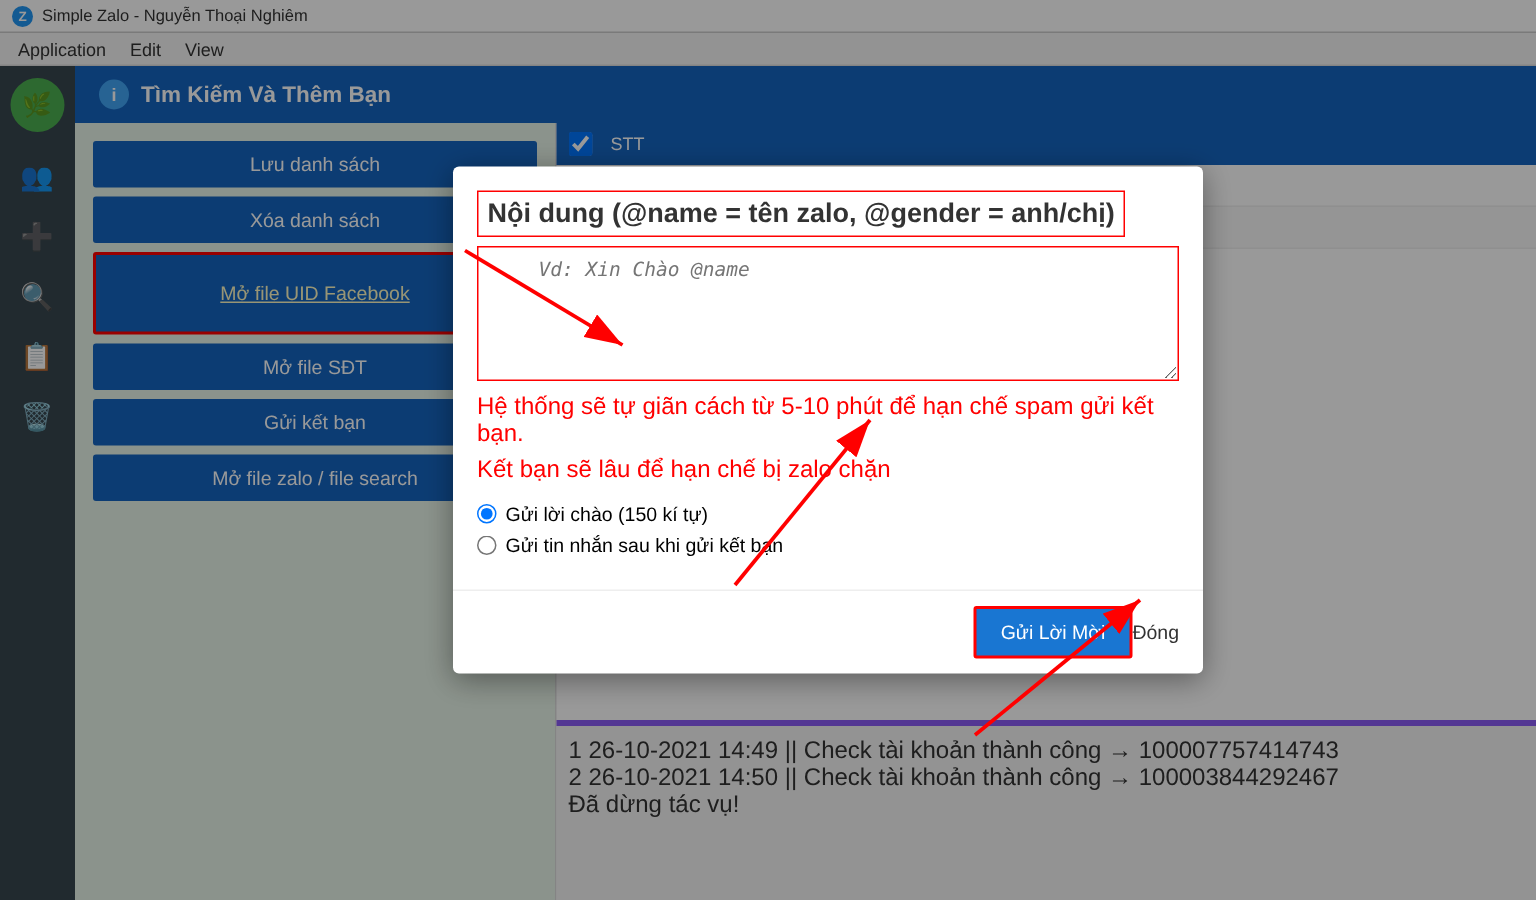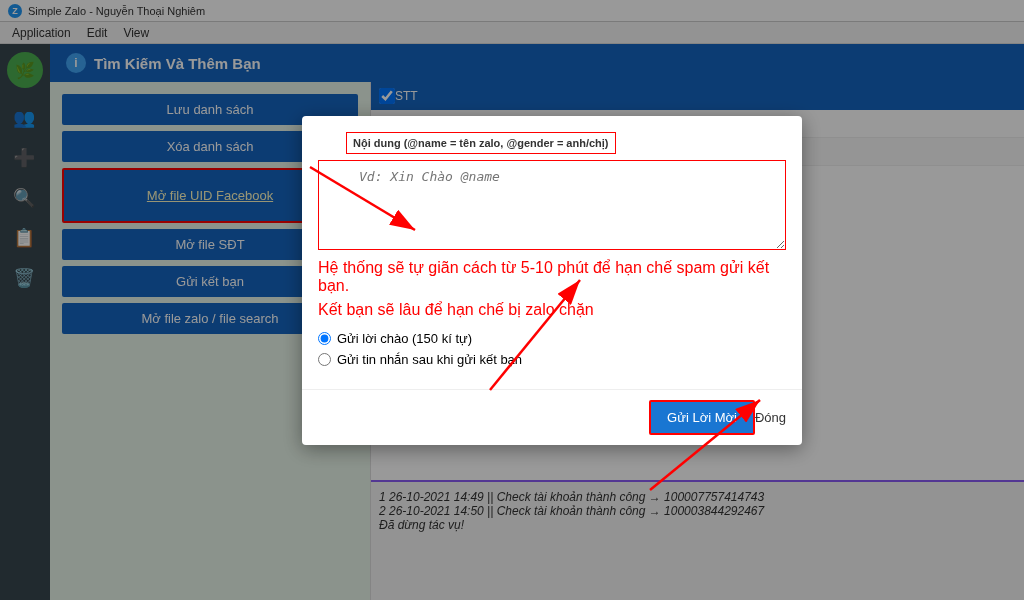--- a/index.html
+++ b/index.html
@@ -150,47 +150,46 @@
       position: relative;
     }
 
     .table-header {
       display: flex;
       background: #1565C0;
       color: white;
       padding: 6px 8px;
       font-size: 12px;
       align-items: center;
-      gap: 0;
+      gap: 12px;
     }
     .table-header-checkbox { width: 16px; height: 16px; }
 
     .table-row {
       display: flex;
       padding: 6px 8px;
       border-bottom: 1px solid #eee;
       align-items: center;
       gap: 8px;
     }
     .table-row:nth-child(odd) { background: #f9f9f9; }
 
     
     .log-area {
       position: absolute;
       bottom: 0;
       left: 0;
       right: 0;
       height: 120px;
       background: #f5f5f5;
-      border-top: 2px solid #8b5cf6;
+      border-top: 4px solid #8b5cf6;
       padding: 8px;
-      font-size: 12px;
+      font-size: 16px;
       color: #333;
       overflow-y: auto;
-      font-style: italic;
     }
 
     
     .overlay {
       position: fixed;
       top: 0; left: 0; right: 0; bottom: 0;
       background: rgba(0,0,0,0.4);
       z-index: 100;
       display: flex;
       align-items: center;
@@ -223,27 +222,26 @@
       font-size: 16px;
       color: #ccc;
     }
 
     .dialog-body {
       padding: 16px;
     }
 
     .content-label {
       font-weight: bold;
-      font-size: 11px;
+      font-size: 18px;
       margin-bottom: 6px;
       color: #333;
       border: 1px solid red;
       padding: 4px 6px;
       display: inline-block;
-      margin-left: 28px;
     }
 
     .content-textarea {
       width: 100%;
       height: 90px;
       border: 1px solid #ccc;
       resize: vertical;
       padding: 8px;
       font-size: 13px;
       color: #999;

